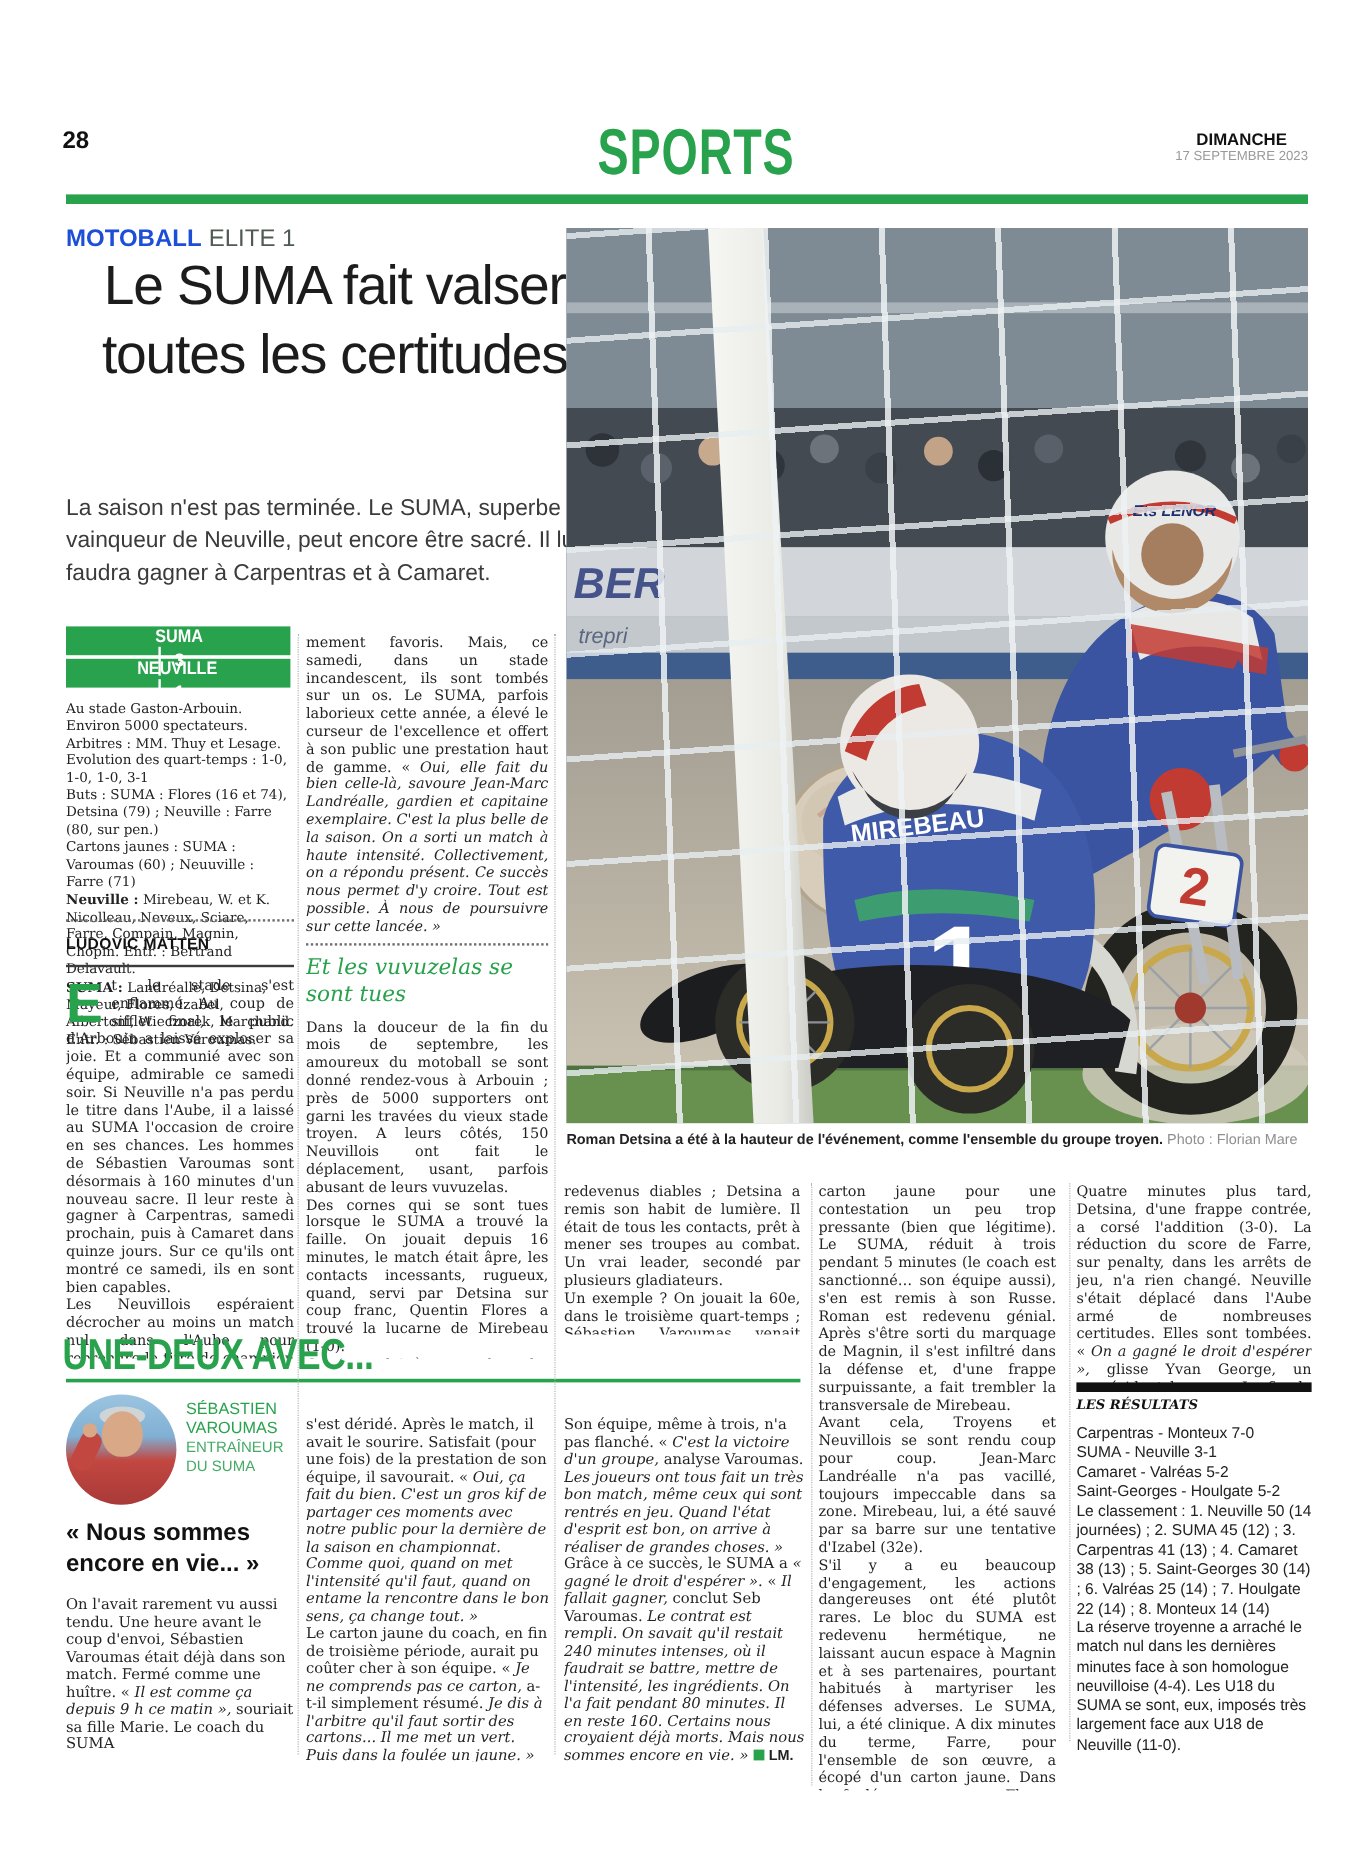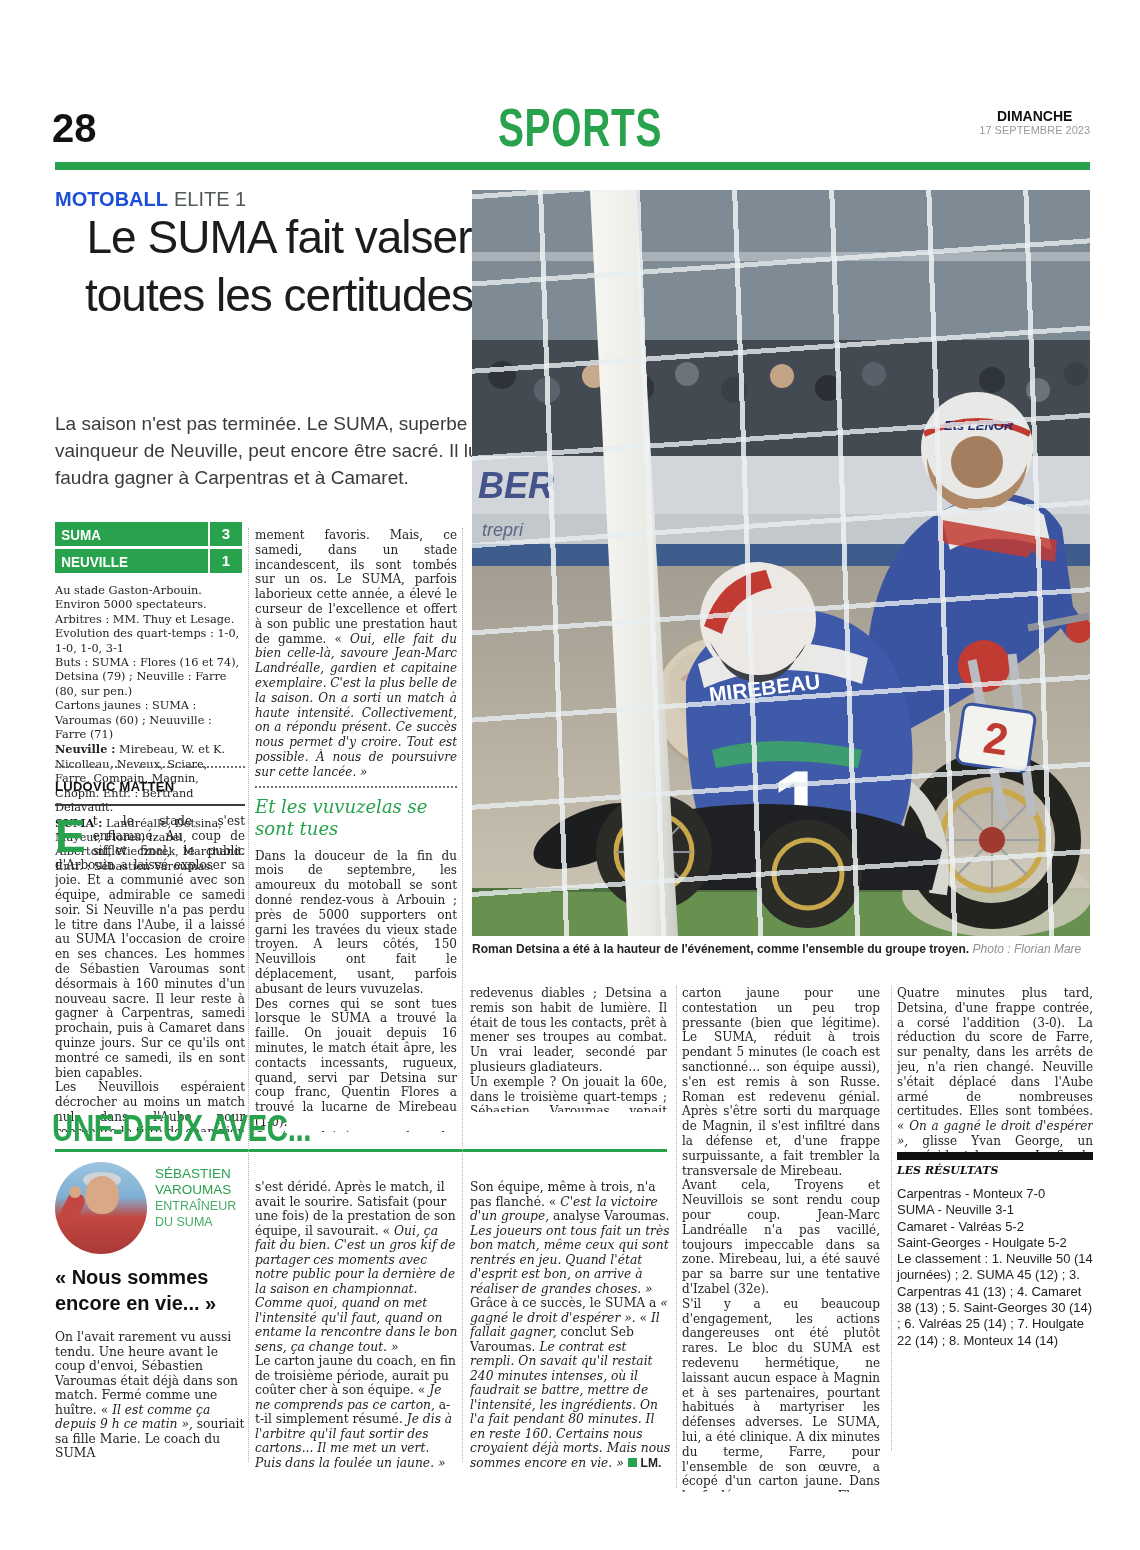--- a/index.html
+++ b/index.html
@@ -1,41 +1,41 @@
 <!DOCTYPE html>
 <html lang="fr"><head>
 <meta charset="utf-8">
 <style>
   html,body{margin:0;padding:0;background:#d9d9d9;}
   .page{position:relative;width:1140px;height:1550px;margin:0 auto;background:#ffffff;
         font-family:"Liberation Sans",sans-serif;color:#1a1a1a;overflow:hidden;}
   .abs{position:absolute;}
 
   
-  .page-num{left:52px;top:106px;font-size:40px;font-weight:bold;color:#111;}
+  .page-num{left:52px;top:106px;font-size:20px;font-weight:bold;color:#111;}
   .sports{left:0;right:0;top:96px;text-align:center;padding-left:20px;}
   .sports span{display:inline-block;font-size:54px;font-weight:bold;color:#28a24c;
                transform:scaleX(.72);transform-origin:center;letter-spacing:1px;}
   .dateblock{right:50px;top:108px;text-align:center;line-height:1.15;}
   .date-day{font-size:14px;font-weight:bold;color:#111;}
   .date-full{font-size:11px;color:#9a9a9a;}
   .greenbar{left:55px;top:162px;width:1035px;height:8px;background:#28a24c;}
 
   
   .kicker{left:55px;top:188px;font-size:20px;}
   .kicker b{color:#1d4ed8;font-weight:bold;}
   .kicker span.k2{color:#4f5a52;font-weight:normal;margin-left:6px;}
   .headline{left:64px;top:208px;width:430px;font-size:46px;line-height:58px;
             font-weight:normal;color:#1c1c1c;letter-spacing:-1px;text-align:center;}
   .lede{left:55px;top:410px;width:432px;font-size:19px;line-height:27px;color:#3b3b3b;}
 
   
   .scorebox{left:55px;top:522px;width:187px;}
   .scorerow{display:flex;background:#28a24c;color:#fff;height:24px;margin-bottom:3px;
-            align-items:center;font-weight:bold;}
+            align-items:center;font-weight:bold;flex-direction:column;}
   .scorerow .team{flex:1;padding-left:7px;font-size:15px;transform:scaleX(.9);transform-origin:left center;}
   .scorerow .pts{width:32px;text-align:center;border-left:2px solid #fff;font-size:15px;line-height:24px;height:24px;}
 
   
   .ser{font-family:"DejaVu Serif",serif;}
   .sheet{left:55px;top:584px;width:190px;font-size:11.3px;line-height:14.4px;color:#222;}
   .sheet p{margin:0;}
   .sheet b{font-weight:bold;}
   .dotrule{border-top:2px dotted #6f6f6f;height:0;}
   .rule-dot1{left:55px;top:766px;width:190px;}
@@ -65,21 +65,21 @@
   .sep4{left:891px;top:986px;height:465px;}
 
   
   .photo{left:472px;top:190px;width:618px;height:746px;overflow:hidden;background:#7e8a94;}
   .net{position:absolute;inset:0;
     background:
       repeating-linear-gradient(88deg, transparent 0 92px, rgba(238,242,244,.85) 92px 97px),
       repeating-linear-gradient(-4deg, transparent 0 82px, rgba(231,237,240,.8) 82px 87px);}
   .caption{left:472px;top:942px;width:618px;font-size:12px;line-height:15px;color:#222;}
   .caption b{font-weight:bold;}
-  .caption .credit{color:#8f8f8f;font-weight:normal;font-style:italic;}
+  .caption .credit{color:#8f8f8f;font-weight:normal;}
 
   
   .blackbar{left:897px;top:1152px;width:196px;height:8px;background:#111;}
   .res-title{left:897px;top:1164px;font-family:"DejaVu Serif",serif;font-style:italic;font-weight:bold;
              font-size:11px;color:#111;}
   .results{left:897px;top:1186px;width:198px;font-size:13px;line-height:16.3px;color:#222;}
   .results p{margin:0;}
   .reserve{left:897px;top:1348px;width:198px;font-size:13px;line-height:16.3px;color:#222;}
 
   
@@ -295,20 +295,21 @@
 
   <div class="abs blackbar"></div>
   <div class="abs res-title">LES RÉSULTATS</div>
   <div class="abs results">
     <p>Carpentras - Monteux 7-0</p>
     <p>SUMA - Neuville 3-1</p>
     <p>Camaret - Valréas 5-2</p>
     <p>Saint-Georges - Houlgate 5-2</p>
     <p>Le classement : 1. Neuville 50 (14 journées) ; 2. SUMA 45 (12) ; 3. Carpentras 41 (13) ; 4. Camaret 38 (13) ; 5. Saint-Georges 30 (14) ; 6. Valréas 25 (14) ; 7. Houlgate 22 (14) ; 8. Monteux 14 (14)</p>
   </div>
+  <div class="abs reserve">La réserve troyenne a arraché le match nul dans les dernières minutes face à son homologue neuvilloise (4-4). Les U18 du SUMA se sont, eux, imposés très largement face aux U18 de Neuville (11-0).</div>
 
   <div class="abs iv-title">
     <span>UNE-DEUX AVEC...</span>
   </div>
   <div class="abs rule-green2"></div>
 
   <div class="abs ivcol iv-col1">
     <div class="avatar">
       <div class="hair"></div>
       <div class="head"></div>

